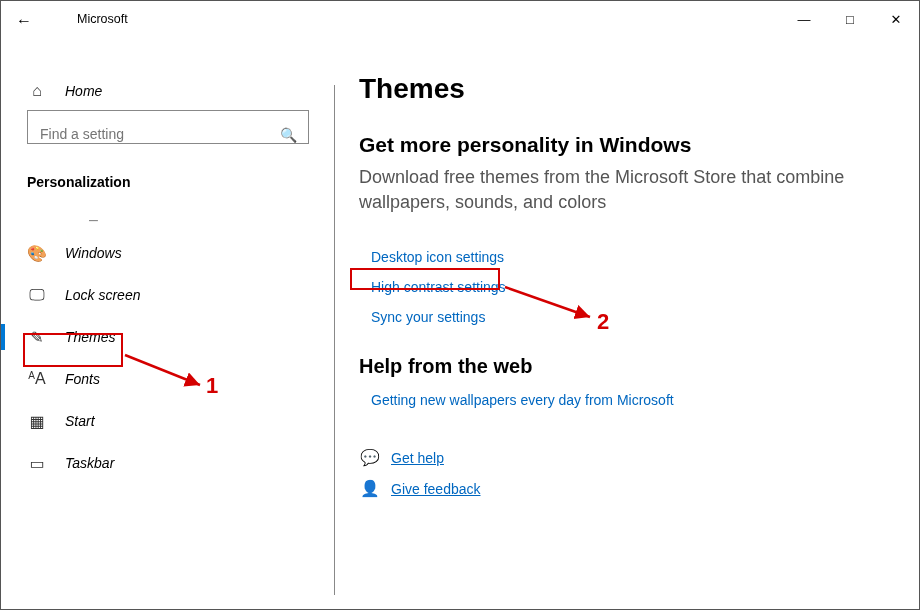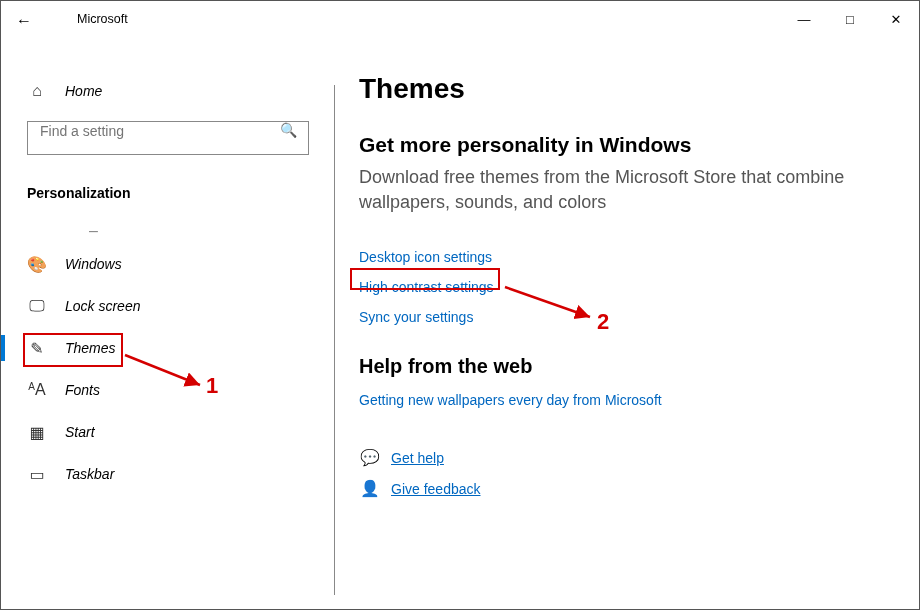--- a/index.html
+++ b/index.html
@@ -52,25 +52,25 @@
     font-size:14px;
     cursor:pointer;
   }
   .home .icon, .nav .icon, .help-row .icon {
     width:20px; display:inline-flex; justify-content:center;
     font-size:16px;
     color:#333;
   }
   .home span.lbl, .nav span.lbl { padding-left:18px;font-style:italic; }
   .search {
-    margin-top:12px;
+    margin-top:1px;
     width:282px;
     height:34px;
     border:1px solid #888;
-    display:flex; align-items:flex-start;
+    display:flex; align-items:flex-end;
     padding:0 10px;
   }
   .search input {
     flex:1; border:none; outline:none;
     font-size:14px; color:#666;
     background:transparent;
   }
   .search-icon { color:#777; font-size:14px; }
   .group-title {
     font-weight:600;
@@ -126,21 +126,21 @@
     line-height:1.4;
   }
   h3.sec {
     font-size:20px; font-weight:600;
     margin:30px 0 12px 0;
   }
   .link {
     color:#0067c0;
     font-size:14px;
     display:block;
-    margin:14px 0;
+    margin:14px 12px;
     cursor:pointer;
     width:fit-content;
   }
   .help-row {
     display:flex; align-items:center;
     margin:12px 0;
   }
   .help-row .icon { font-size:16px; color:#333; width:22px;}
   .help-row .link { margin:0 0 0 10px;text-decoration:underline; }
 

